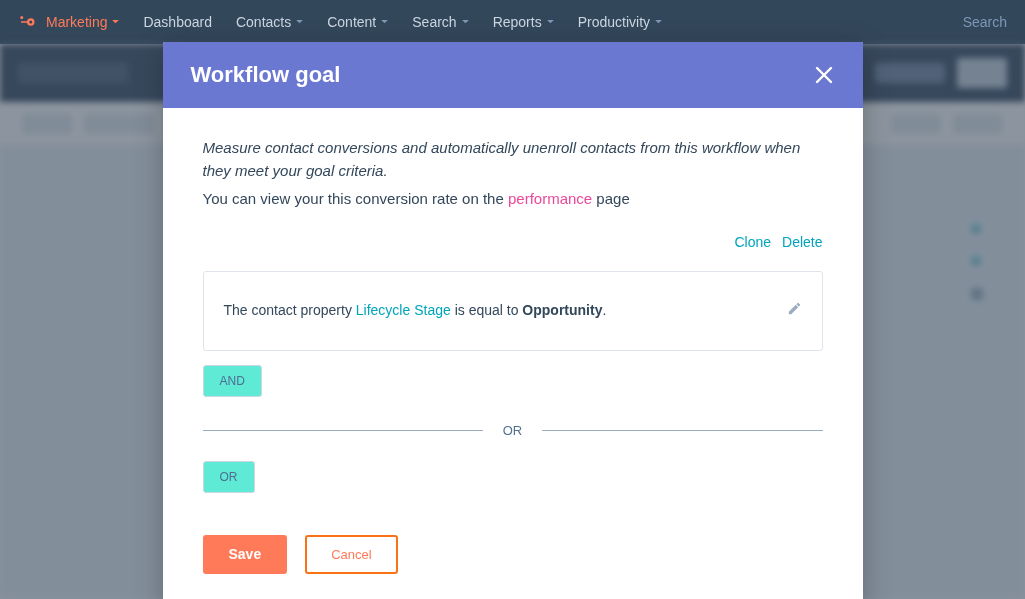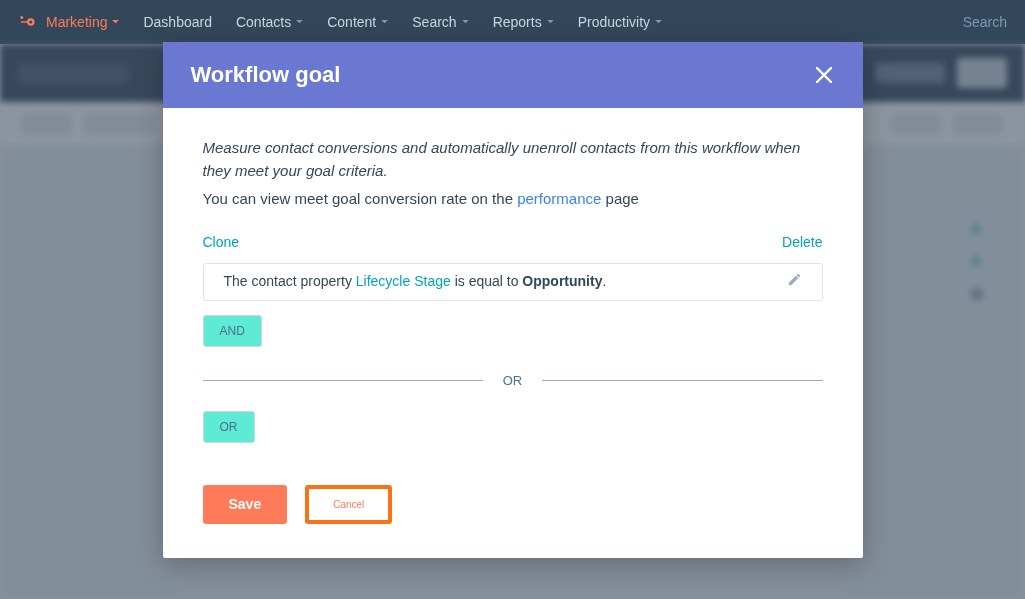--- a/index.html
+++ b/index.html
@@ -178,38 +178,38 @@
       line-height: 1.55;
     }
     .modal-body .intro {
       margin-bottom: 4px;
       font-style: italic;
     }
     .modal-body .intro2 {
       margin-bottom: 22px;
     }
     .modal-body a.perf-link {
-      color: #3b82f6;
+      color: #ec4899;
       text-decoration: none;
     }
     .goal-actions {
       display: flex;
-      justify-content: space-between;
+      justify-content: flex-end;
       gap: 11px;
-      margin-bottom: 10px;
+      margin-bottom: 18px;
     }
     .goal-actions .action-link {
       color: #00a4bd;
       font-size: 14px;
       cursor: pointer;
     }
     .criteria-box {
       border: 1px solid #dfe3eb;
       border-radius: 3px;
-      padding: 6px 20px;
+      padding: 27px 20px;
       display: flex;
       align-items: center;
       justify-content: space-between;
       background: #fff;
       margin-bottom: 14px;
     }
     .criteria-box .text {
       font-size: 14px;
     }
     .criteria-box .text .prop-link {
@@ -260,23 +260,23 @@
       border: none;
       padding: 11px 26px;
       font-size: 14px;
       font-weight: 600;
       border-radius: 3px;
       cursor: pointer;
     }
     .btn-secondary {
       background: #fff;
       color: #ff7a59;
-      border: 4px solid #f97316;
+      border: 2px solid #f97316;
       padding: 10px 24px;
-      font-size: 10px;
+      font-size: 13px;
       font-weight: 500;
       border-radius: 3px;
       cursor: pointer;
     }
   </style>
 </head>
 <body>
 
 <div class="top-nav">
   <span class="logo">
@@ -361,21 +361,21 @@
     <div class="close-btn">
       <svg width="18" height="18" viewBox="0 0 18 18">
         <path d="M2 2 L16 16 M16 2 L2 16" stroke="#fff" stroke-width="2.4" stroke-linecap="round"></path>
       </svg>
     </div>
   </div>
 
   <div class="modal-body">
     <p class="intro">Measure contact conversions and automatically unenroll contacts from this workflow when they meet your goal criteria.</p>
     <p class="intro2">
-      <span>You can view meet goal conversion rate on the </span><a href="#" class="perf-link">performance</a><span> page</span>
+      <span>You can view your this conversion rate on the </span><a href="#" class="perf-link">performance</a><span> page</span>
     </p>
 
     <div class="goal-actions">
       <span class="action-link">Clone</span>
       <span class="action-link">Delete</span>
     </div>
 
     <div class="criteria-box">
       <div class="text">
         <span>The contact property </span><span class="prop-link">Lifecycle Stage</span><span> is equal to </span><strong>Opportunity</strong><span>.</span>

